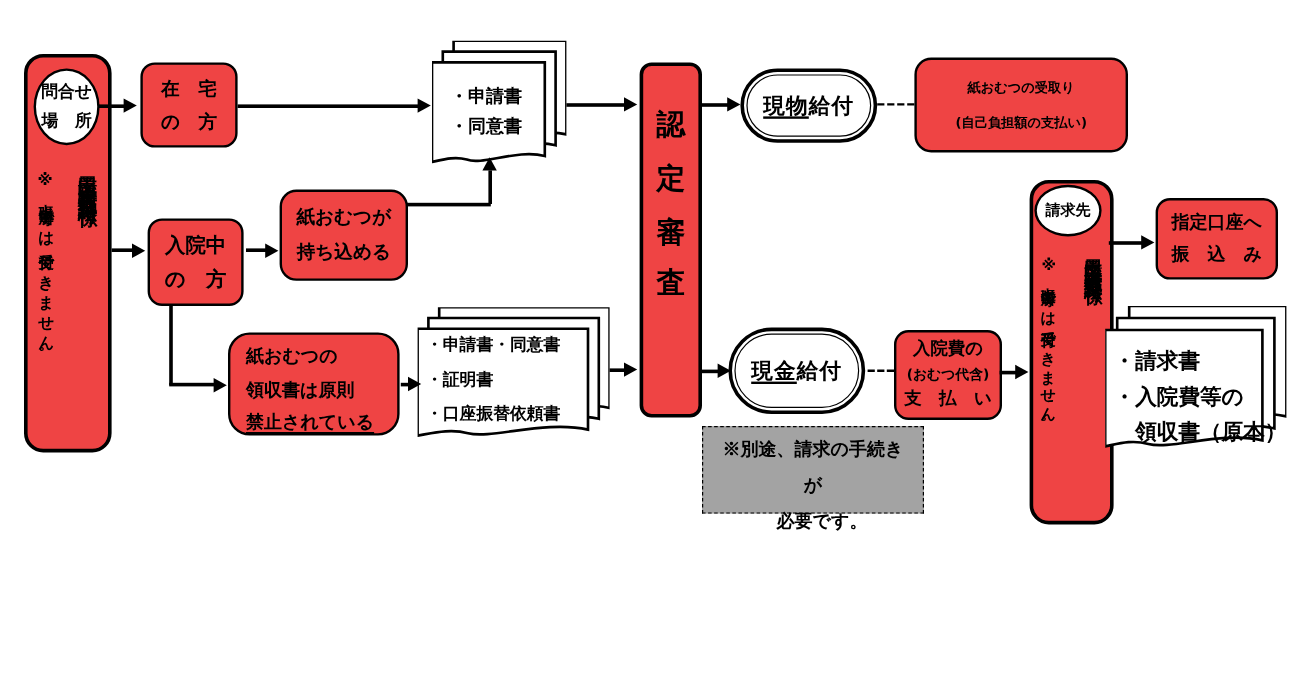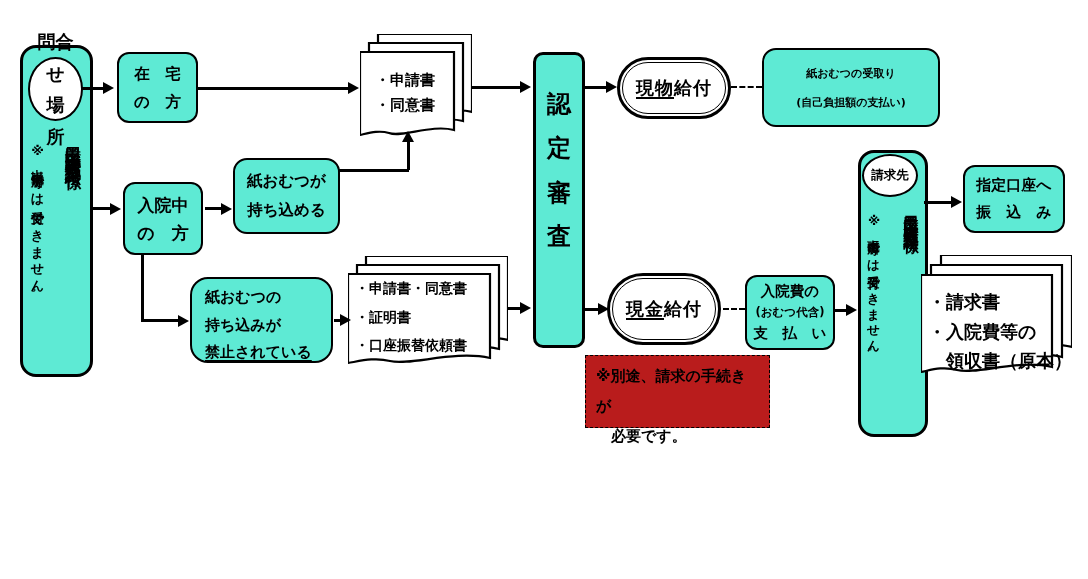--- a/index.html
+++ b/index.html
@@ -1,54 +1,54 @@
 <!DOCTYPE html>
 <html><head>
 <meta charset="utf-8">
 <style>
   html,body{margin:0;padding:0;background:#fff;}
   .canvas{
     position:relative;width:1088px;height:579px;background:#ffffff;overflow:hidden;
     font-family:"DejaVu Sans","Liberation Sans",sans-serif;font-weight:700;color:#000;
   }
   .abs{position:absolute;}
-  .box{position:absolute;background:#5eead4;border:2.5px solid #000;box-sizing:border-box;}
+  .box{position:absolute;background:#ef4444;border:2.5px solid #000;box-sizing:border-box;}
   .office{border-width:3px;border-radius:16px;}
   .ctr{display:flex;flex-direction:column;align-items:center;justify-content:center;text-align:center;}
   .vtext{position:absolute;writing-mode:vertical-rl;text-orientation:upright;line-height:1;}
   .stadium{position:absolute;background:#fff;border:3px solid #000;border-radius:999px;
     display:flex;align-items:center;justify-content:center;box-sizing:border-box;}
   .stadium::before{content:"";position:absolute;inset:2px;border:1.5px solid #000;border-radius:999px;}
   .stadium span{position:relative;font-size:18px;letter-spacing:1px;}
   .u{text-decoration:underline;text-decoration-thickness:1.6px;text-underline-offset:3px;}
   .aline{position:absolute;background:#000;}
   .dashline{position:absolute;border-top:2px dashed #000;height:0;}
   .ahead-r{position:absolute;width:0;height:0;border-top:6px solid transparent;
     border-bottom:6px solid transparent;border-left:11px solid #000;}
   .ahead-u{position:absolute;width:0;height:0;border-left:6px solid transparent;
     border-right:6px solid transparent;border-bottom:11px solid #000;}
-  .note-box{position:absolute;background:#b91c1c;border:1.6px dashed #000;box-sizing:border-box;
-    white-space:pre-line;text-align:left;}
+  .note-box{position:absolute;background:#a3a3a3;border:1.6px dashed #000;box-sizing:border-box;
+    white-space:pre-line;text-align:center;font-family:Liberation Mono, monospace;}
   .docstack{position:absolute;}
   .docstack svg{position:absolute;left:0;top:0;}
   .docline{position:relative;white-space:pre;}
   .circle-badge{position:absolute;background:#fff;border:2.3px solid #000;border-radius:50%;
     box-sizing:border-box;display:flex;align-items:center;justify-content:center;
     text-align:center;white-space:pre-line;}
 </style>
 </head>
 <body>
 
 <div class="canvas">
 
   <div class="box office" style="left:20px;top:45px;width:73px;height:332px;">
     <div class="vtext" style="top:85px;right:9px;font-size:16px;letter-spacing:2.5px;">墨田区障害者福祉課給付係</div>
     <div class="vtext" style="top:95px;left:8px;font-size:13px;letter-spacing:1.8px;">※出張所等では受付できません。</div>
   </div>
-  <div class="circle-badge" style="left:28px;top:57px;width:55px;height:64px;font-size:18px;line-height:1.75;">
+  <div class="circle-badge" style="left:28px;top:57px;width:55px;height:64px;font-size:14px;line-height:1.75;">
     <span>問合せ
 場　所</span>
   </div>
 
   <div class="box ctr" style="left:117px;top:52px;width:81px;height:71px;border-radius:12px;font-size:15.5px;line-height:28px;">
     <div>在　宅</div>
     <div>の　方</div>
   </div>
 
   <div class="box ctr" style="left:123px;top:182px;width:80px;height:73px;border-radius:12px;font-size:17px;line-height:28px;">
@@ -56,21 +56,21 @@
     <div>の　方</div>
   </div>
 
   <div class="box ctr" style="left:233px;top:158px;width:107px;height:76px;border-radius:14px;font-size:15.5px;line-height:29px;">
     <div>紙おむつが</div>
     <div>持ち込める</div>
   </div>
 
   <div class="box" style="left:190px;top:277px;width:143px;height:86px;border-radius:18px;font-size:15px;line-height:27.5px;padding:5px 0 0 13px;">
     <div>紙おむつの</div>
-    <div>持ち込みが</div>
+    <div>領収書は原則</div>
     <div class="u">禁止されている</div>
   </div>
 
   <div class="docstack" style="left:360px;top:34px;width:112px;height:104px;">
     <svg width="112" height="104" viewBox="0 0 112 104">
       <path d="M18 0 H112 V78 C89 72, 60 86, 47 81 C37 78, 27 81, 18 83 Z" fill="#fff" stroke="#000" stroke-width="2.2"></path>
       <path d="M9 9 H103 V87 C80 81, 51 95, 38 90 C28 87, 18 90, 9 92 Z" fill="#fff" stroke="#000" stroke-width="2.2"></path>
       <path d="M0 18 H94 V96 C71 90, 42 104, 29 99 C19 96, 9 99, 0 101 Z" fill="#fff" stroke="#000" stroke-width="2.2"></path>
     </svg>
     <div class="abs" style="left:15px;top:34px;font-size:15px;line-height:25px;">

